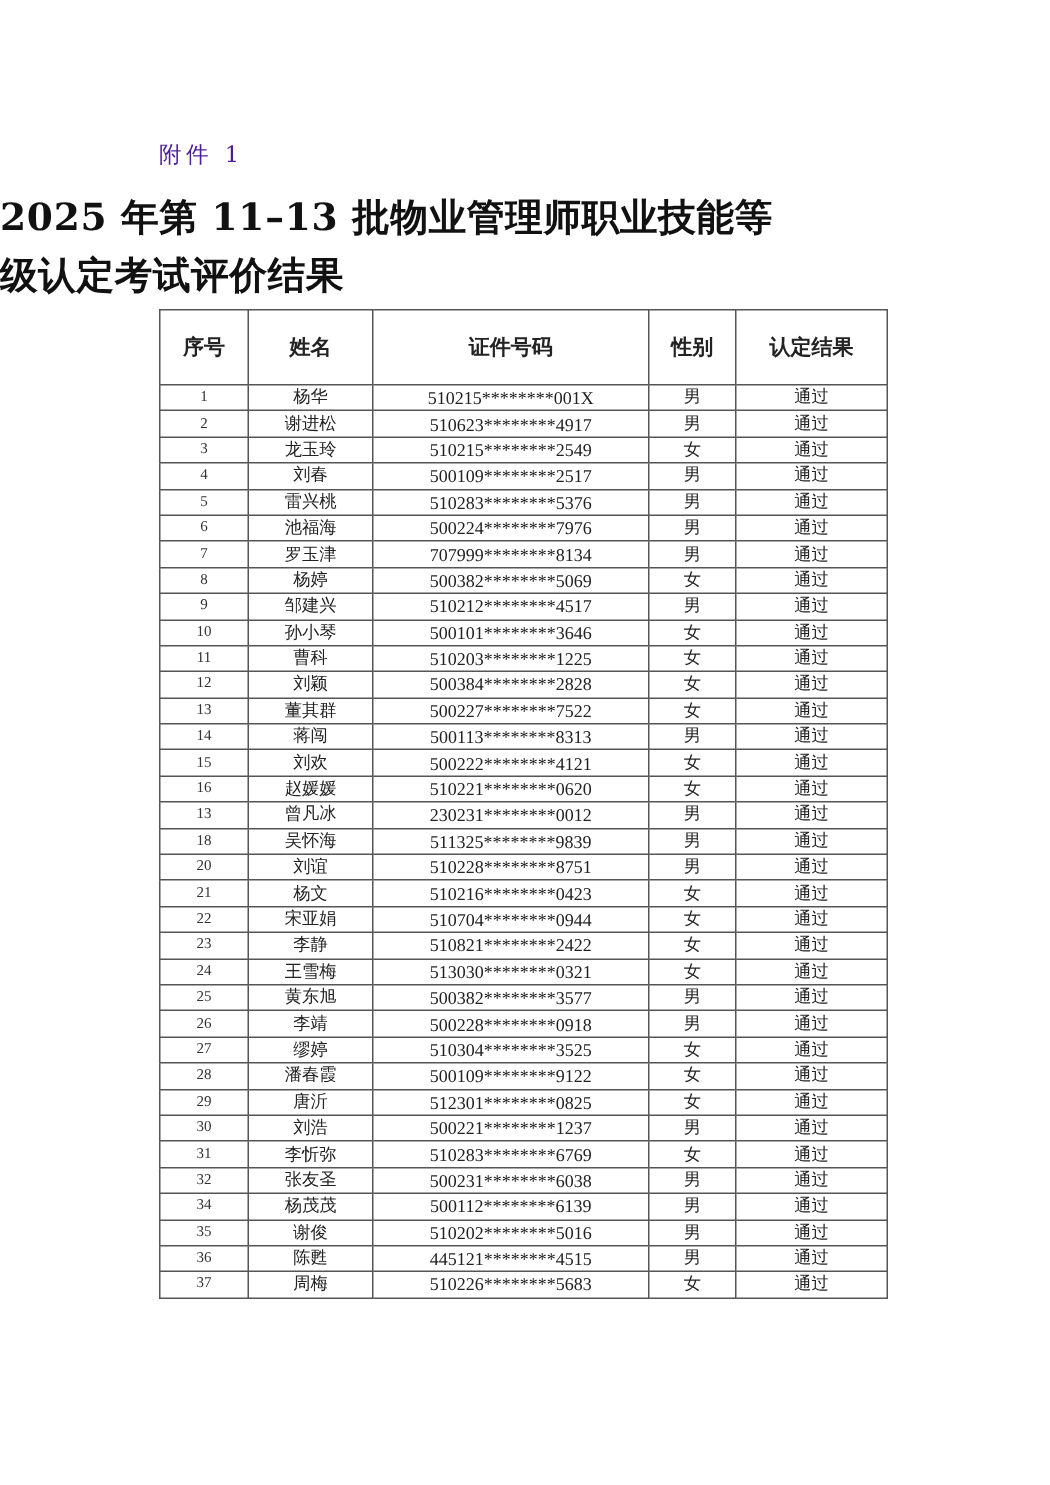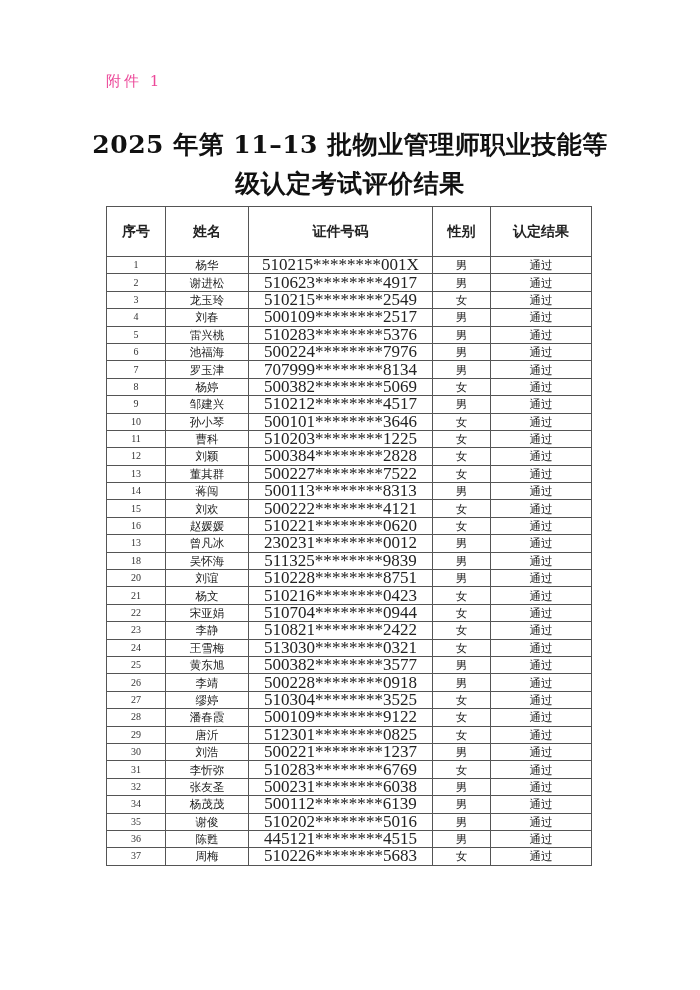--- a/index.html
+++ b/index.html
@@ -1,26 +1,26 @@
 <!DOCTYPE html>
 <html><head>
 <meta charset="utf-8">
 <style>
   html, body { margin: 0; padding: 0; background: #ffffff; }
   body { width: 700px; height: 990px; position: relative; overflow: hidden; font-family: "DejaVu Serif", "Liberation Serif", serif; color: #111; }
-  .attachment { position: absolute; left: 106px; top: 72px; font-size: 15px; color: #ec4899; letter-spacing: 3px; font-family: "DejaVu Serif", serif; }
-  .title { position: absolute; left: 0; width: 700px; text-align: center; font-weight: bold; font-size: 25px; color: #111; font-family: "DejaVu Serif", "Liberation Serif", serif; letter-spacing: 0.5px; }
+  .attachment { position: absolute; left: 106px; top: 94px; font-size: 15px; color: #4c1d95; letter-spacing: 3px; font-family: "DejaVu Serif", serif; }
+  .title { position: absolute; left: 0; width: 700px; font-weight: bold; font-size: 25px; color: #111; font-family: "DejaVu Serif", "Liberation Serif", serif; letter-spacing: 0.5px; }
   .title.l1 { top: 128px; }
   .title.l2 { top: 167px; }
   table.results { position: absolute; left: 106px; top: 206px; width: 485px; border-collapse: collapse; table-layout: fixed; }
   table.results th, table.results td { border: 1px solid #555; text-align: center; padding: 0; overflow: hidden; white-space: nowrap; }
   table.results th { height: 49px; font-size: 14px; font-weight: bold; font-family: "DejaVu Sans", sans-serif; color: #222; }
   table.results td { height: 16.4px; font-size: 11.5px; line-height: 16px; color: #222; font-family: "Liberation Serif", "DejaVu Serif", serif; }
   table.results td.seq { font-size: 10px; color: #333; }
-  table.results td.id { font-size: 17px; letter-spacing: 0px; margin-left: 20px; }
+  table.results td.id { font-size: 12px; letter-spacing: 0px; margin-left: 20px; }
   col.c1 { width: 59px; } col.c2 { width: 83px; } col.c3 { width: 184px; } col.c4 { width: 58px; } col.c5 { width: 101px; }
 </style>
 </head>
 <body>
 
 <div class="attachment">附件 1</div>
 <div class="title l1">2025 年第 11–13 批物业管理师职业技能等</div>
 <div class="title l2">级认定考试评价结果</div>
 
 <table class="results">

